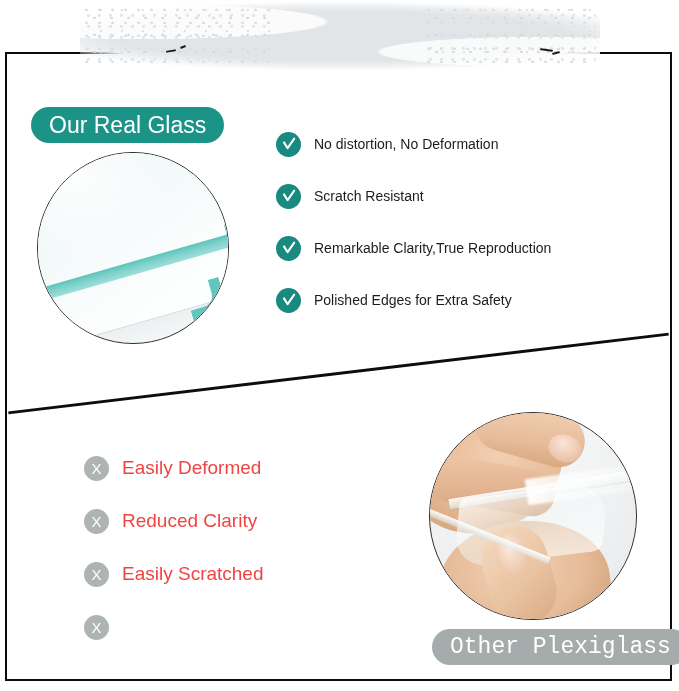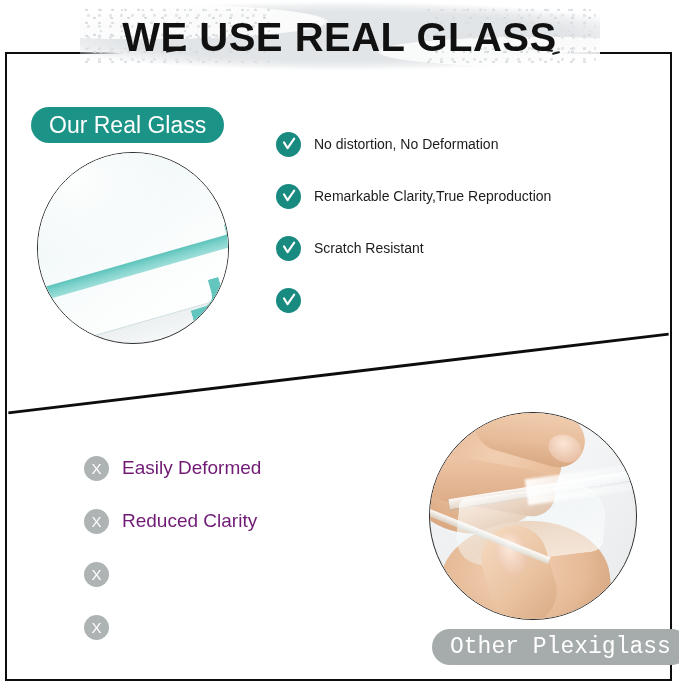--- a/index.html
+++ b/index.html
@@ -208,39 +208,38 @@
     margin-right:13px;
   }
   .icon-check { background:#188a80; }
   .icon-check svg { display:block; }
   .icon-x {
     background:#aeb3b3; color:#ffffff;
     font-size:15px; line-height:1;
   }
 
   .item-label { font-size:14px; color:#1c1c1c; }
-  #list-cons .item-label { font-size:19px; color:#701a75; }
+  #list-cons .item-label { font-size:19px; color:#ef4444; }
 </style>
 </head>
 <body>
 
 <div id="stage">
 
   <div class="frame-edge" id="frame-left"></div>
   <div class="frame-edge" id="frame-right"></div>
   <div class="frame-edge" id="frame-bottom"></div>
   <div class="frame-edge" id="frame-top-l"></div>
   <div class="frame-edge" id="frame-top-r"></div>
 
   <div id="title-band"></div>
   <div class="fleck" id="fleck-a"></div>
   <div class="fleck" id="fleck-b"></div>
   <div class="fleck" id="fleck-c"></div>
   <div class="fleck" id="fleck-d"></div>
-  <div id="title-text">WE USE REAL GLASS</div>
 
   <div id="divider"></div>
 
   <div class="badge" id="badge-real-glass">Our Real Glass</div>
 
   <div class="photo-circle" id="photo-real-glass">
     <div class="glass-shadow"></div>
     <div class="glass-body"></div>
     <div class="glass-edge"></div>
     <div class="glass-edge-r"></div>
@@ -256,50 +255,52 @@
           </svg>
       </span>
       <span class="item-label">No distortion, No Deformation</span>
     </div>
     <div class="list-item">
       <span class="icon-badge icon-check">
         <svg width="16" height="16" viewBox="0 0 16 16">
             <path d="M3 6.4 L6.6 12.2 L13.2 2.6" fill="none" stroke="#ffffff" stroke-width="2.1" stroke-linecap="round" stroke-linejoin="round"></path>
           </svg>
       </span>
-      <span class="item-label">Remarkable Clarity,True Reproduction</span>
+      <span class="item-label">Scratch Resistant</span>
     </div>
     <div class="list-item">
       <span class="icon-badge icon-check">
         <svg width="16" height="16" viewBox="0 0 16 16">
             <path d="M3 6.4 L6.6 12.2 L13.2 2.6" fill="none" stroke="#ffffff" stroke-width="2.1" stroke-linecap="round" stroke-linejoin="round"></path>
           </svg>
       </span>
-      <span class="item-label">Scratch Resistant</span>
+      <span class="item-label">Remarkable Clarity,True Reproduction</span>
     </div>
     <div class="list-item">
       <span class="icon-badge icon-check">
         <svg width="16" height="16" viewBox="0 0 16 16">
             <path d="M3 6.4 L6.6 12.2 L13.2 2.6" fill="none" stroke="#ffffff" stroke-width="2.1" stroke-linecap="round" stroke-linejoin="round"></path>
           </svg>
       </span>
+      <span class="item-label">Polished Edges for Extra Safety</span>
     </div>
   </div>
 
   <div class="list" id="list-cons">
     <div class="list-item">
       <span class="icon-badge icon-x">X</span>
       <span class="item-label">Easily Deformed</span>
     </div>
     <div class="list-item">
       <span class="icon-badge icon-x">X</span>
       <span class="item-label">Reduced Clarity</span>
     </div>
     <div class="list-item">
       <span class="icon-badge icon-x">X</span>
+      <span class="item-label">Easily Scratched</span>
     </div>
     <div class="list-item">
       <span class="icon-badge icon-x">X</span>
     </div>
   </div>
 
   <div class="photo-circle" id="photo-plexiglass">
     <div class="pg-layer" id="pg-bg-sheen"></div>
     <div class="pg-layer" id="pg-hand-upper"></div>
     <div class="pg-layer" id="pg-finger-2"></div>

